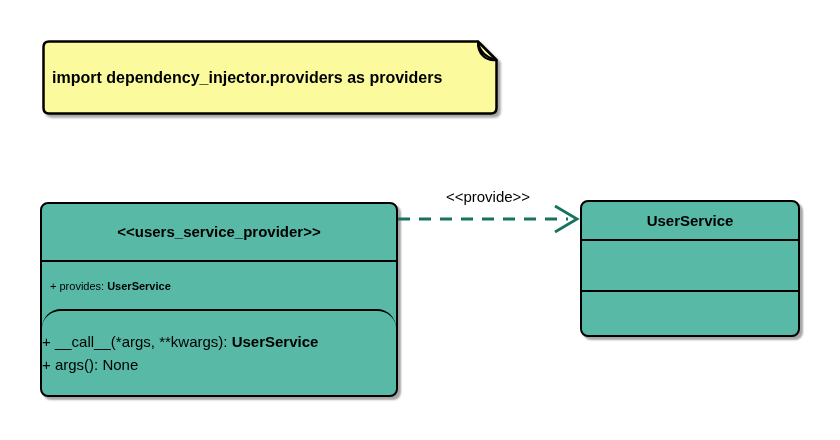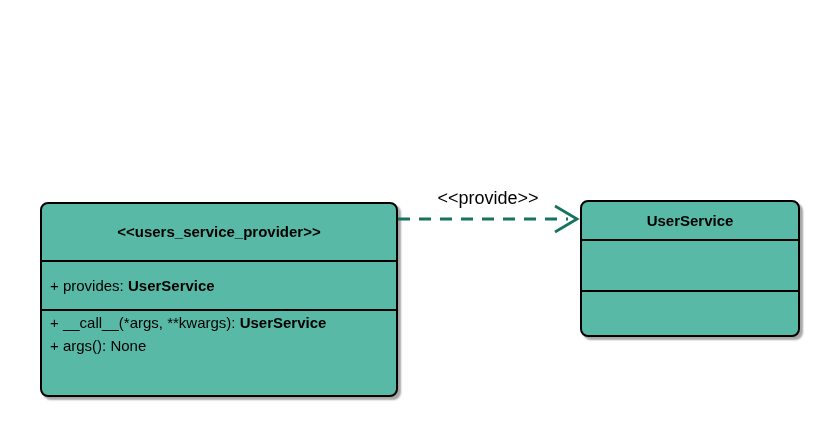--- a/index.html
+++ b/index.html
@@ -40,45 +40,52 @@
   .comp { box-sizing: border-box; }
   .comp + .comp { border-top: 2px solid #000000; }
 
   .singleton-title {
     height: 56px; display: flex; flex-direction: row;
     justify-content: center; align-items: center;
     font-weight: 700; font-size: 15px; line-height: 22px; text-align: center;
   }
   .singleton-attrs {
     height: 49px; display: flex; align-items: center;
-    padding-left: 8px; font-size: 15px;
+    padding-left: 8px; font-size: 11px;
   }
   .singleton-methods {
-    flex: 1; display: flex; flex-direction: column; justify-content: flex-start;
-    padding-left: 8px; font-size: 15px; line-height: 23px;
+    flex: 1; display: flex; flex-direction: column; justify-content: center;
+    padding-left: 0; font-size: 15px; line-height: 23px; border-radius: 19px;
   }
 
   .us-title  { height: 37px; display: flex; align-items: center; justify-content: center;
                font-weight: 700; font-size: 15px; }
   .us-mid    { height: 51px; }
   .us-bottom { flex: 1; }
 
   .member { white-space: nowrap; }
   .bold   { font-weight: 700; }
 
   
   .edge-svg   { position: absolute; left: 398px; top: 200px; width: 186px; height: 38px; overflow: visible; }
   .edge-label { position: absolute; left: 398px; top: 188px; width: 180px;
-                text-align: center; font-size: 18px; white-space: nowrap; }
+                text-align: center; font-size: 15px; white-space: nowrap; }
 </style>
 </head>
 <body>
 
 <div class="canvas">
 
+  <div class="note-wrap">
+    <svg class="note-svg" viewBox="0 0 456 75" aria-hidden="true">
+      <path d="M7,1.5 L436,1.5 L454.5,20 L454.5,68 Q454.5,73.5 449,73.5 L7,73.5 Q1.5,73.5 1.5,68 L1.5,7 Q1.5,1.5 7,1.5 Z" stroke="#000000" stroke-width="2.5" stroke-linejoin="round" fill="#FBFB9E"></path>
+      <path d="M436,1.5 C437.5,11 444,17.5 454.5,20 C444.5,21.5 435,14 436,1.5 Z" stroke="#000000" stroke-width="2" stroke-linejoin="round" fill="#ADAD63"></path>
+    </svg>
+    <div class="note-text">import dependency_injector.providers as providers</div>
+  </div>
 
   <div class="uml-class cls-singleton">
     <div class="comp singleton-title">
       <div>&lt;&lt;users_service_provider&gt;&gt;</div>
     </div>
     <div class="comp singleton-attrs">
       <div class="member"><span>+ provides: </span><span class="bold">UserService</span></div>
     </div>
     <div class="comp singleton-methods">
       <div class="member"><span>+ __call__(*args, **kwargs): </span><span class="bold">UserService</span></div>

